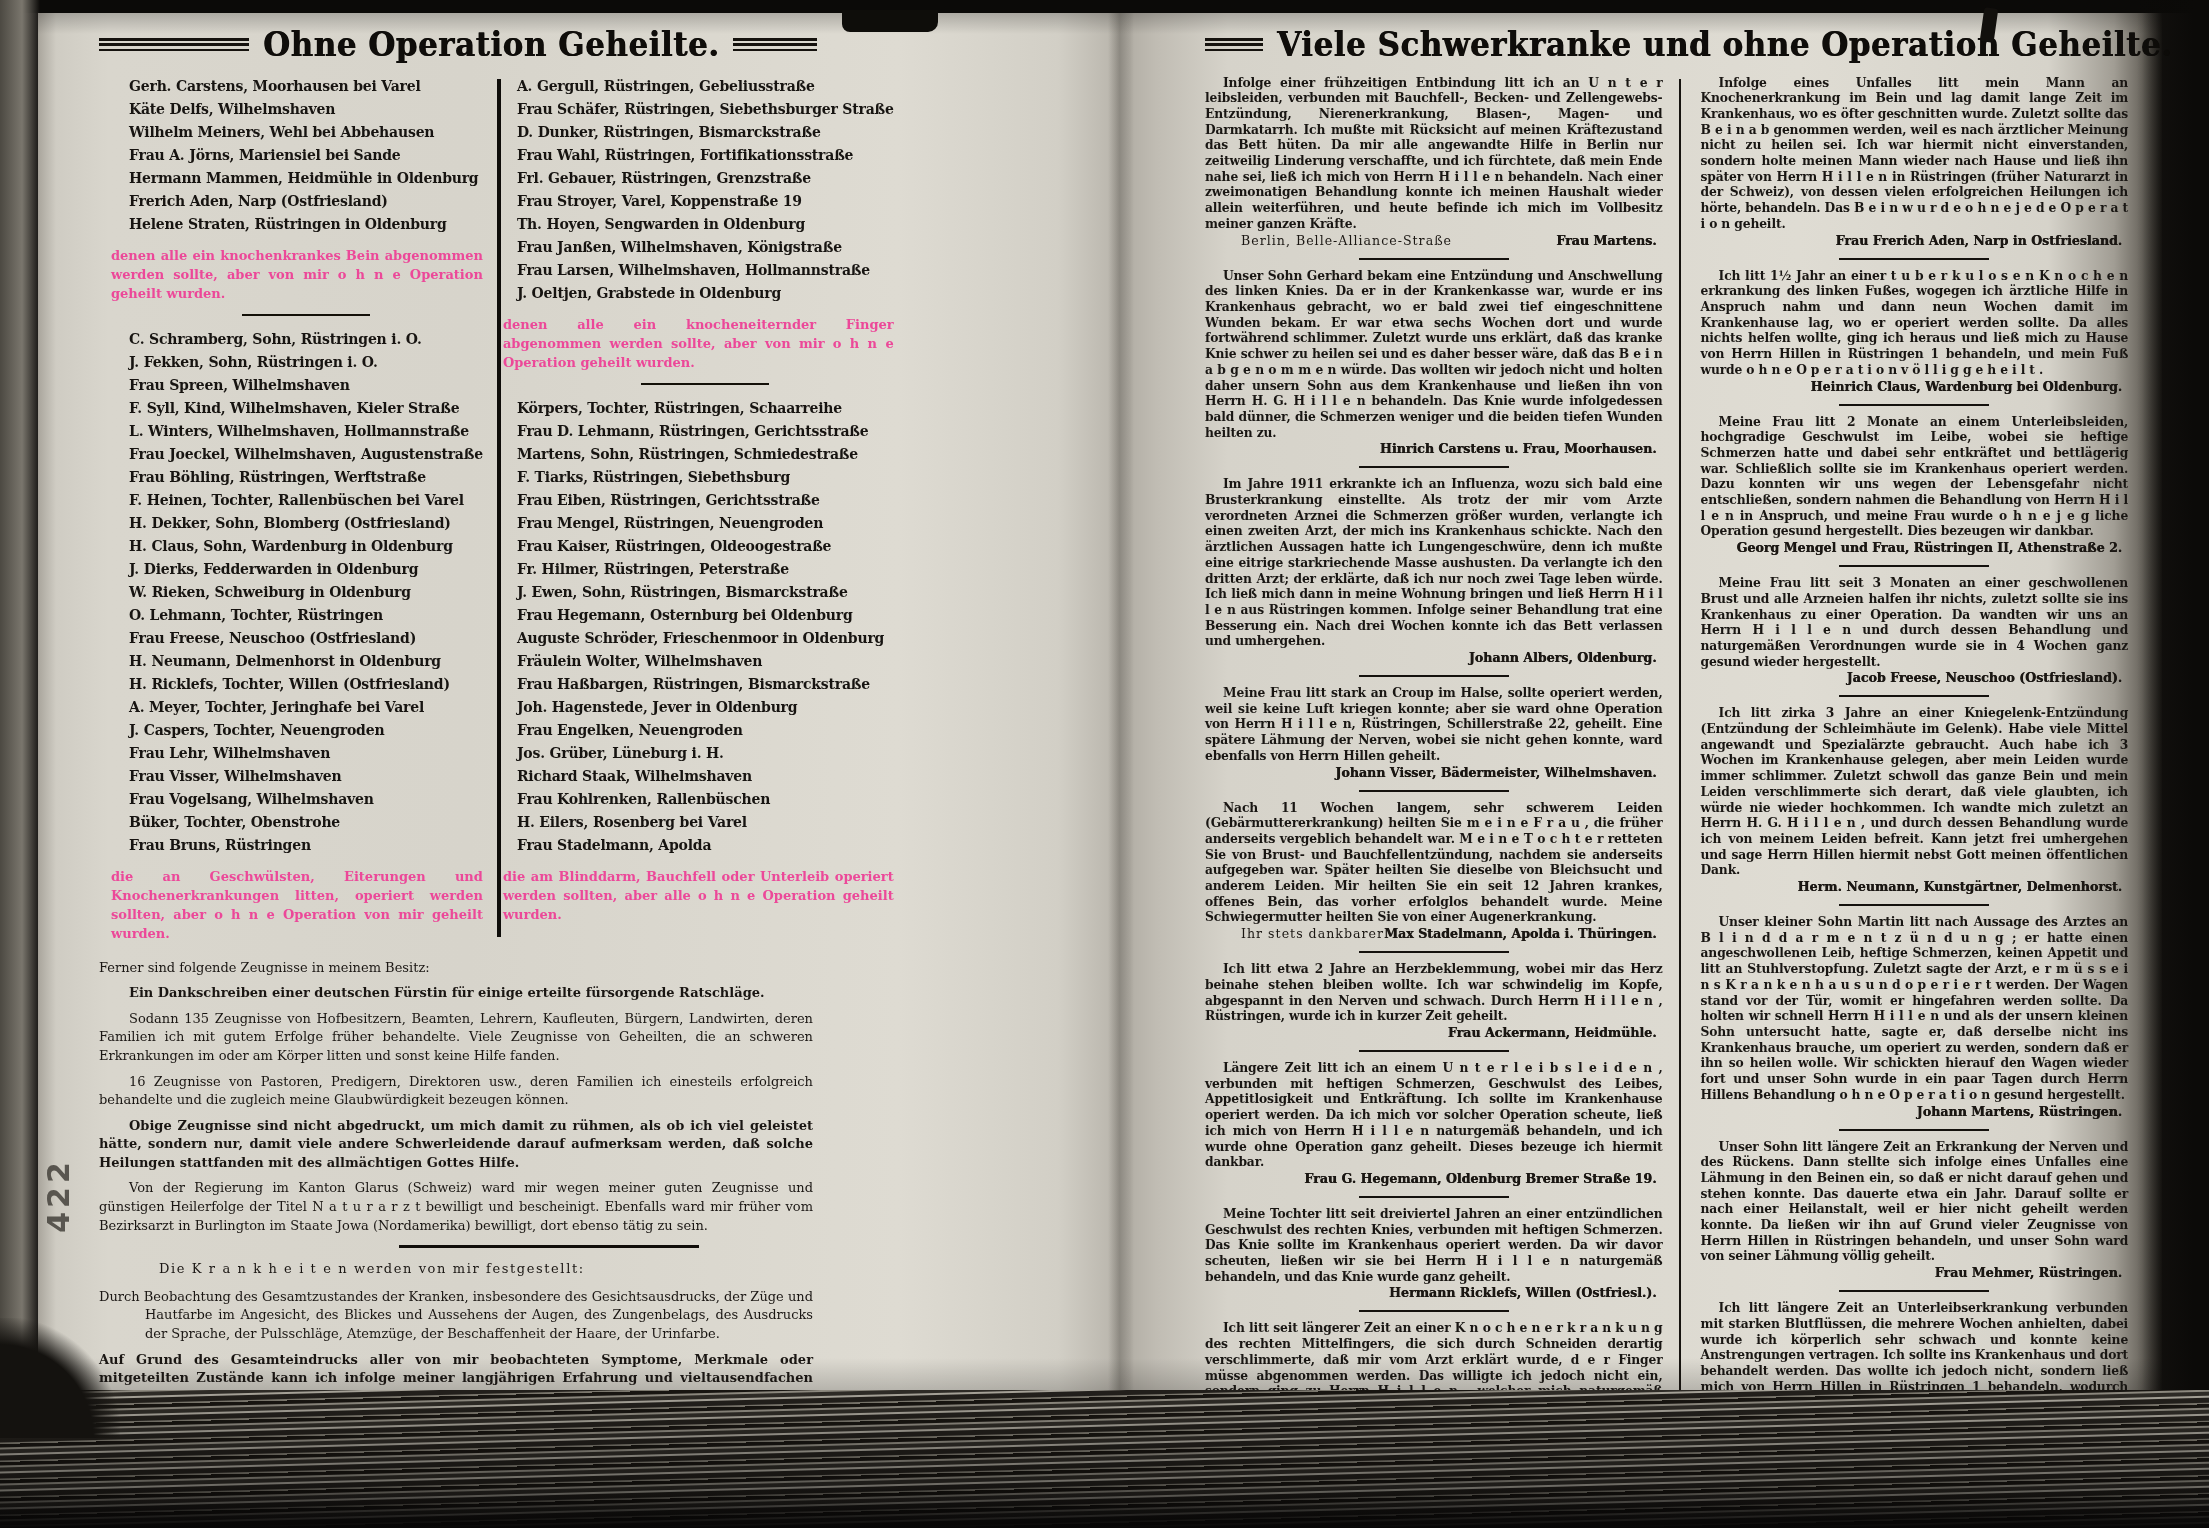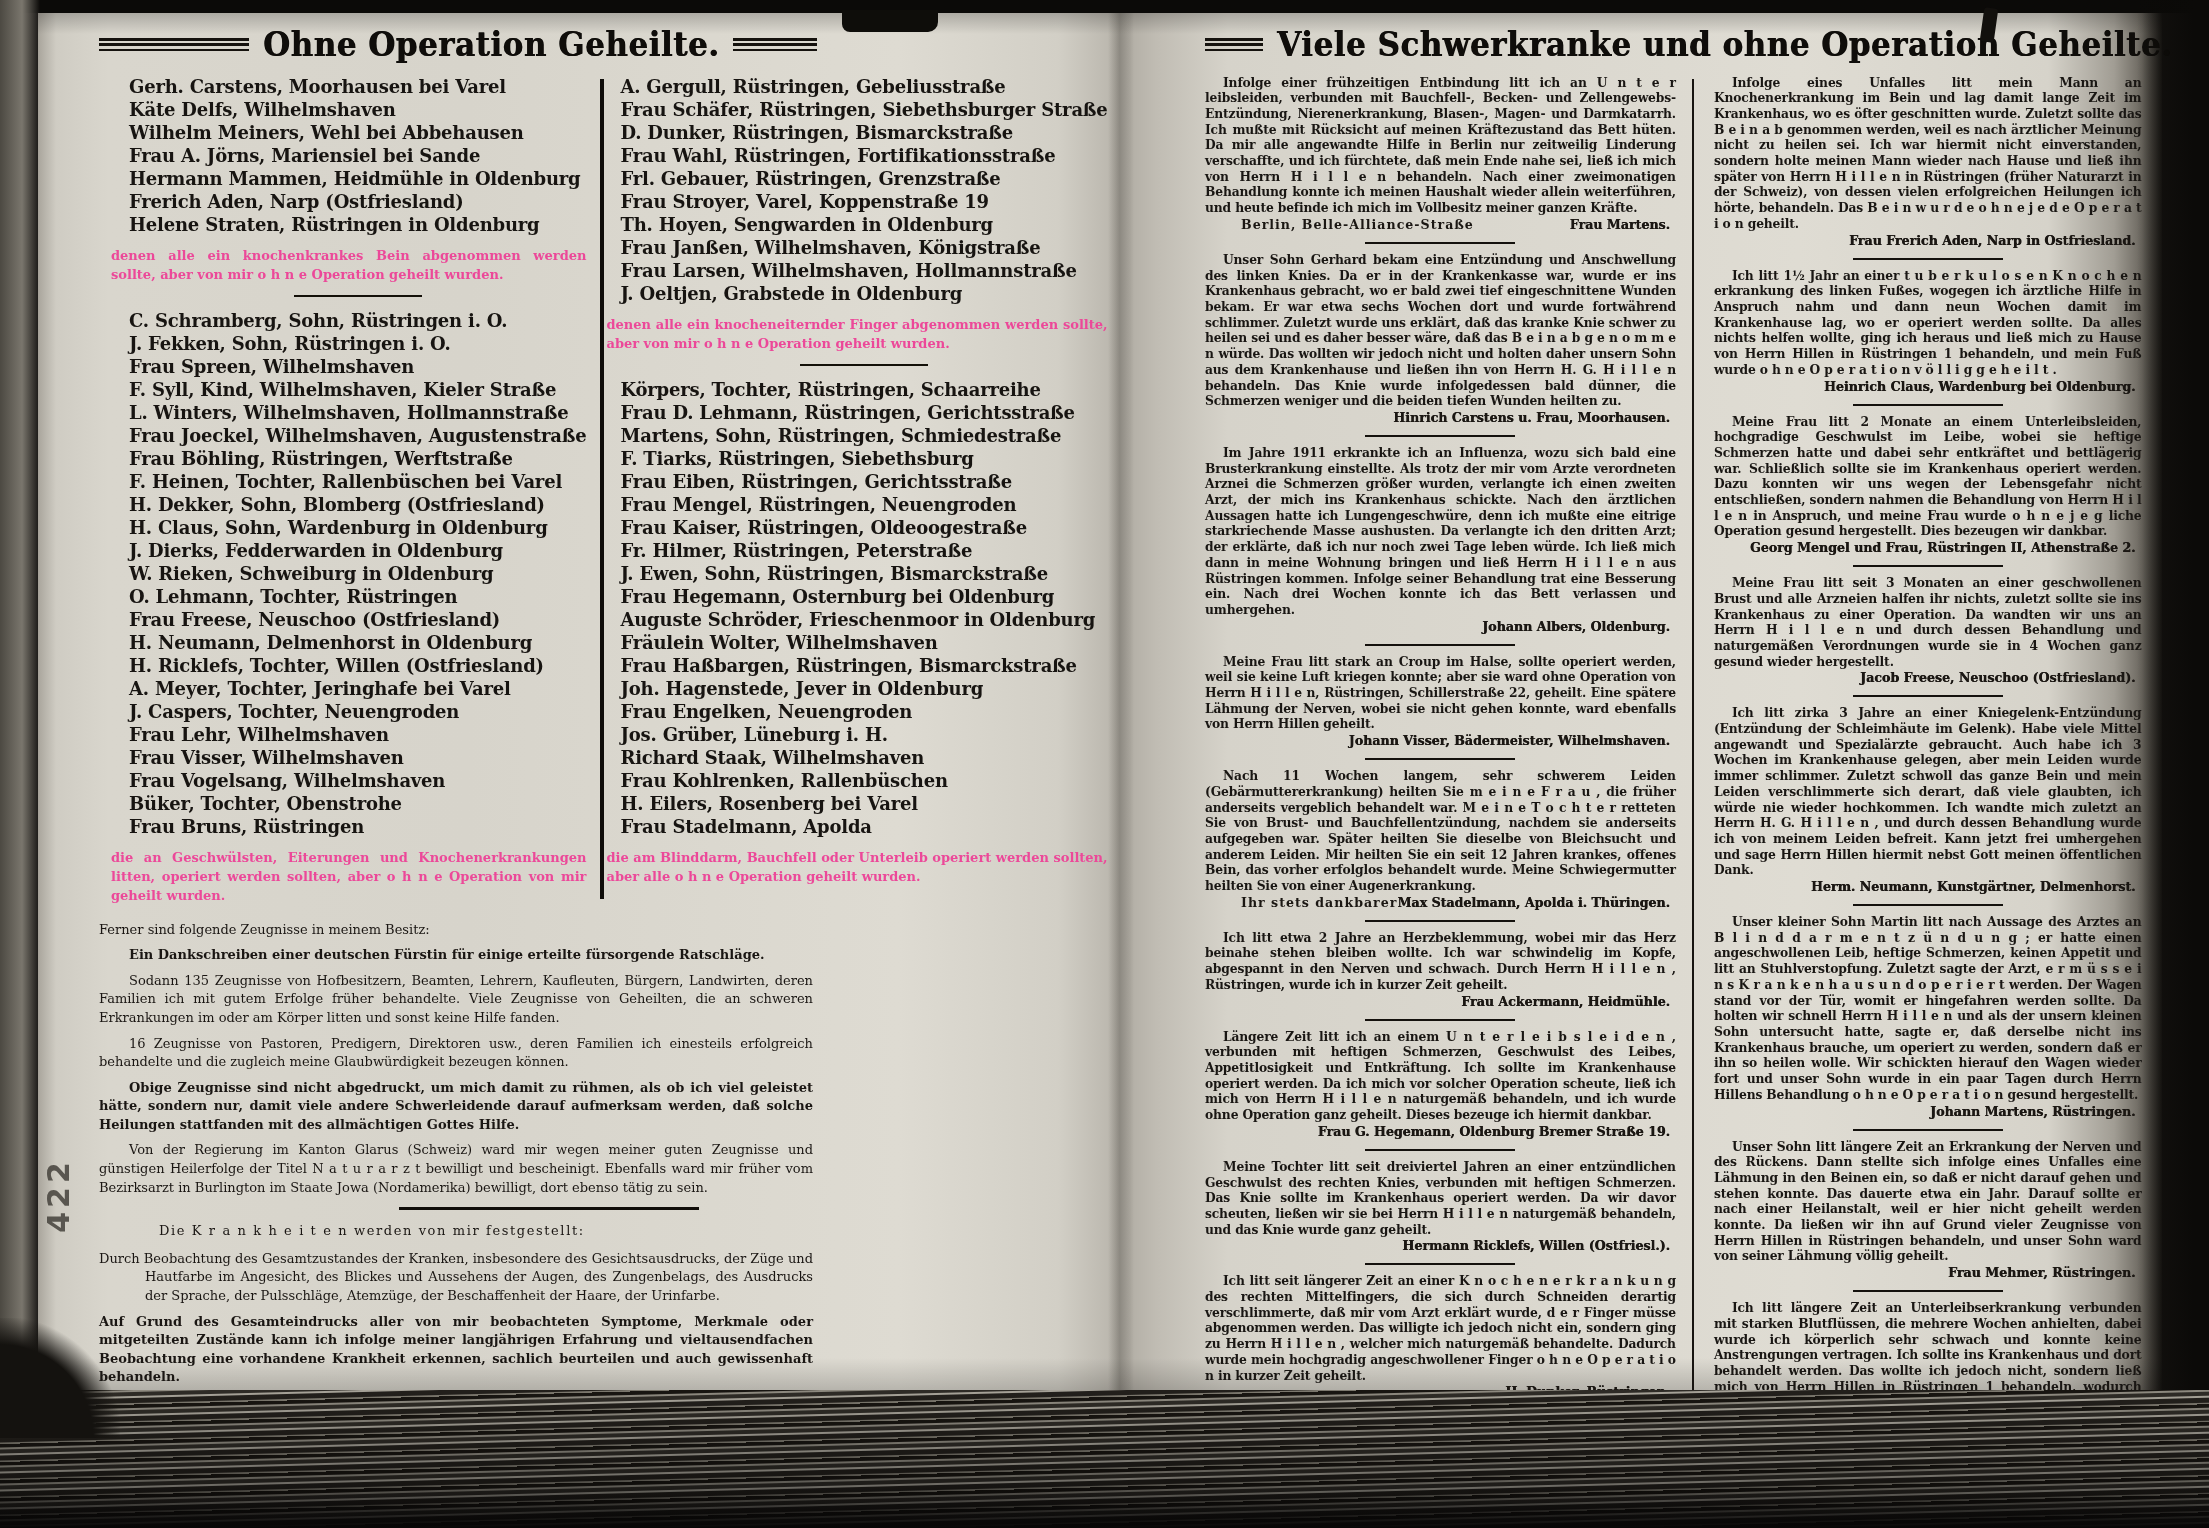--- a/index.html
+++ b/index.html
@@ -60,21 +60,21 @@
   }
   .page-right .hdr h1{flex:1 1 auto;text-align:center;}
 
   
   .cols{display:flex;align-items:stretch;}
   .vrule{flex:0 0 4px;background:#0f0d0a;margin:4px 0 6px 0;}
   .colA{flex:0 0 348px;padding:0 14px 0 30px;box-sizing:border-box;}
   .colB{flex:1 1 auto;padding:0 0 0 16px;box-sizing:border-box;}
   ul.names{list-style:none;margin:0;padding:0;}
   ul.names li{
-    font-size:18px;font-weight:bold;line-height:23px;white-space:nowrap;
+    font-size:14px;font-weight:bold;line-height:23px;white-space:nowrap;
     letter-spacing:-.2px;color:#171411;
   }
   .connector{
     font-size:13px;font-weight:bold;line-height:19px;margin:10px 0 0 -18px;
     text-align:justify;color:#ec4899;
   }
   .colB .connector{margin-left:-14px;}
   .list-sep{width:128px;border-top:2.5px solid #131008;margin:11px auto 12px auto;}
 
   
@@ -101,21 +101,21 @@
   .testimonial{margin:0;}
   .testimonial + .testimonial{margin-top:9px;}
   .testimonial + .testimonial::before{
     content:"";display:block;width:150px;border-top:2px solid #14110d;margin:0 auto 8px auto;
   }
   .testimonial p{
     margin:0;font-size:12.3px;font-weight:bold;line-height:15.7px;
     text-align:justify;text-indent:18px;letter-spacing:-.15px;color:#191613;
   }
   .sig{display:flex;font-size:12.6px;line-height:16px;padding-left:36px;margin-top:1px;}
-  .sig .sig-place{font-weight:bold;letter-spacing:1px;white-space:nowrap;}
+  .sig .sig-place{font-weight:normal;letter-spacing:1px;white-space:nowrap;}
   .sig .sig-name{margin-left:auto;font-weight:bold;white-space:nowrap;padding-right:6px;
     text-shadow:.4px 0 0 #191613;}
 </style>
 </head>
 <body>
 
 <div class="paper"></div>
 <div class="gutter-shadow"></div>
 
 <div class="page page-left">

